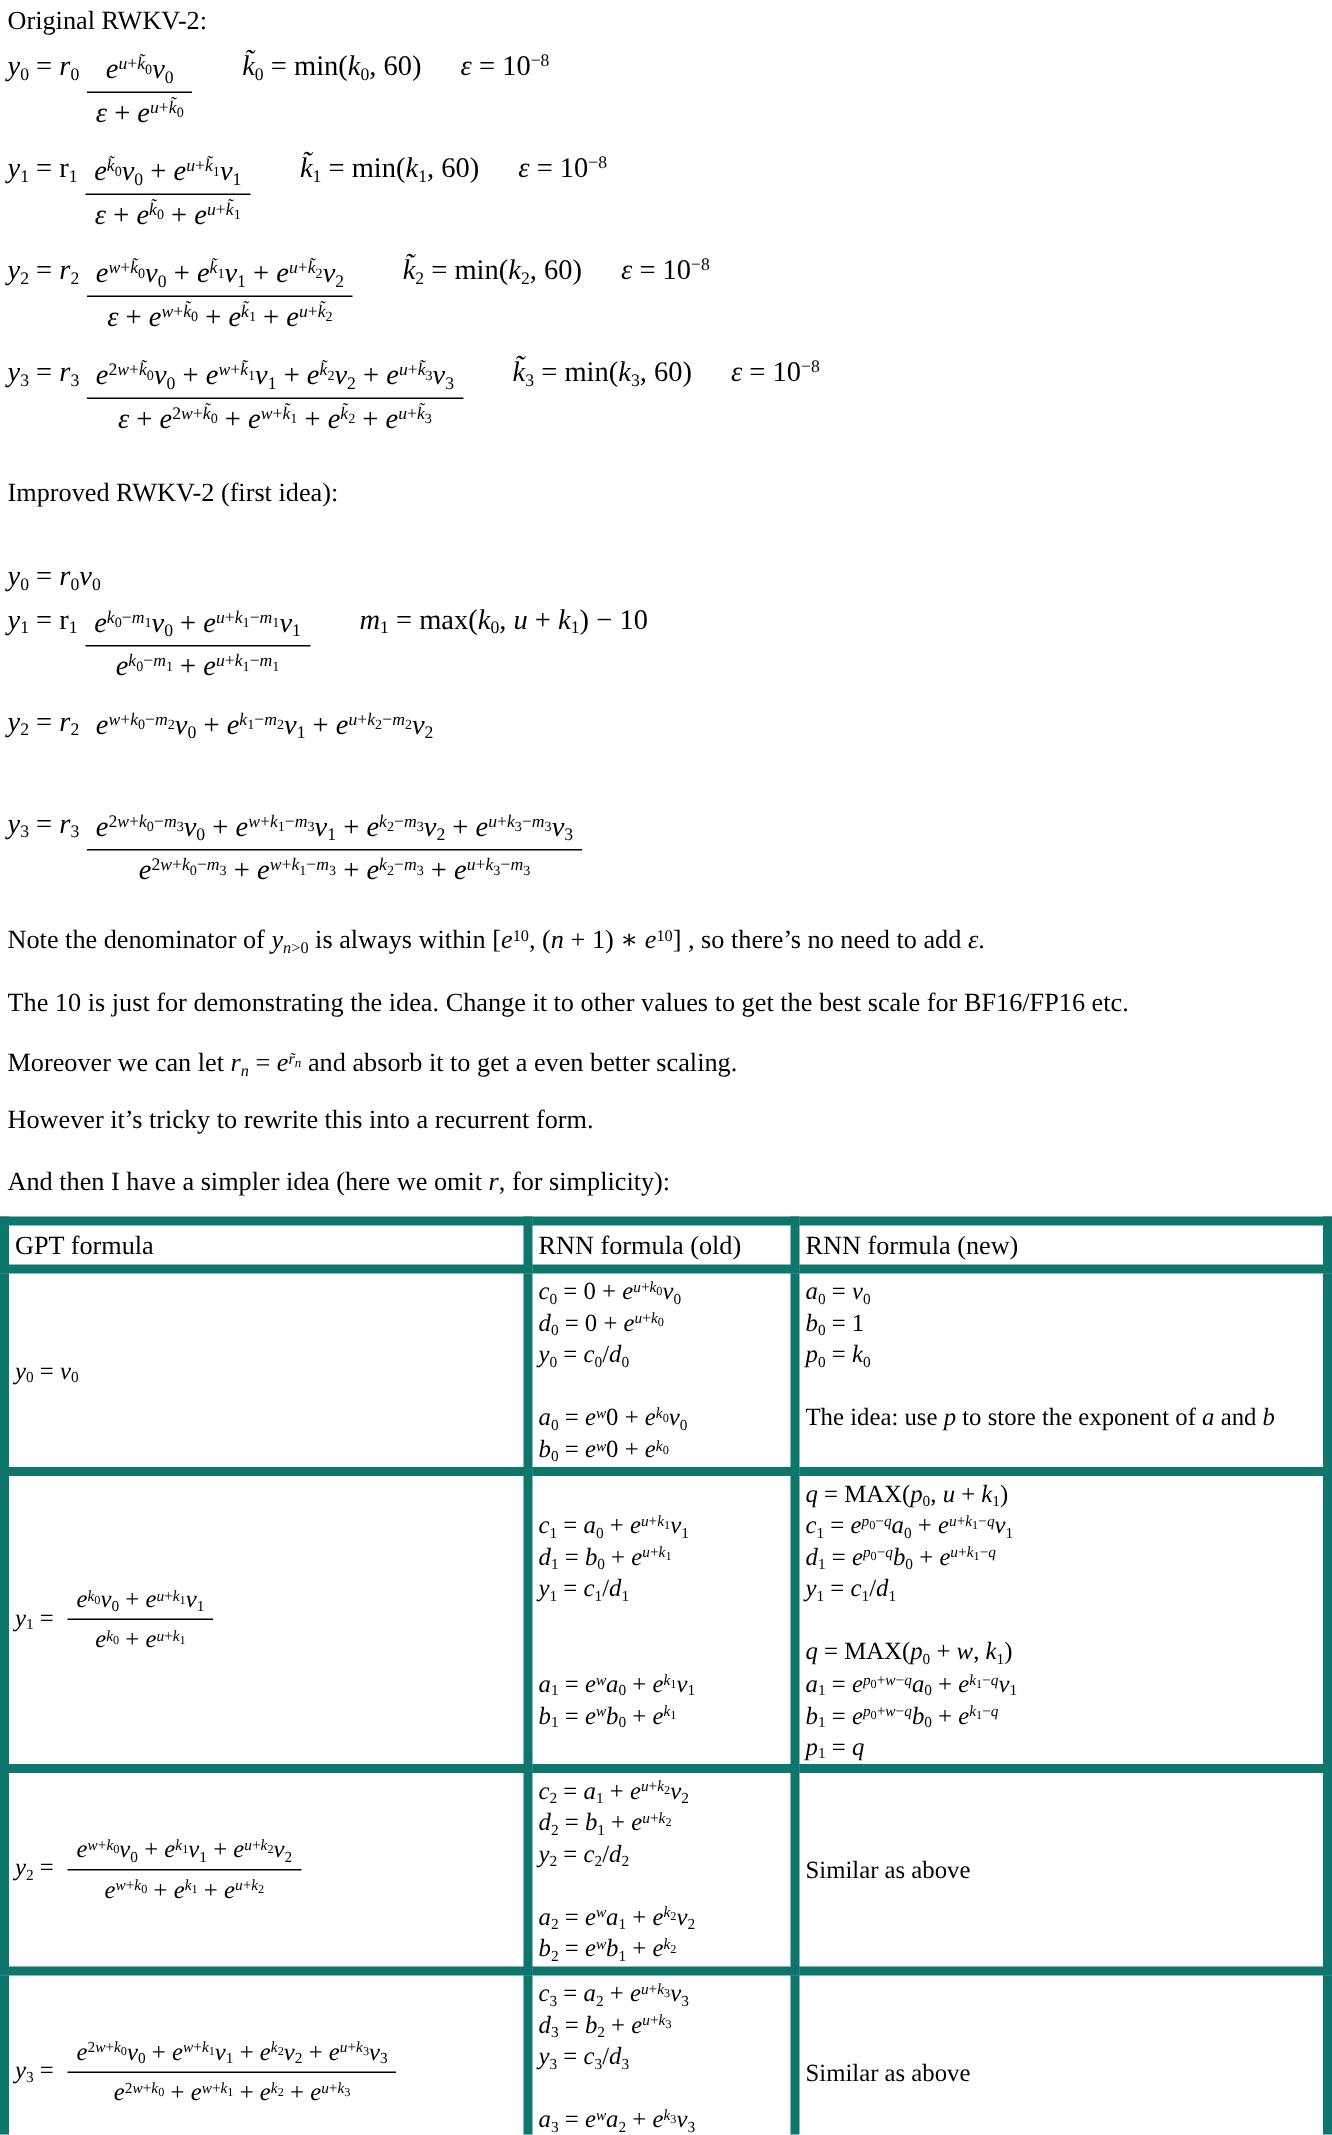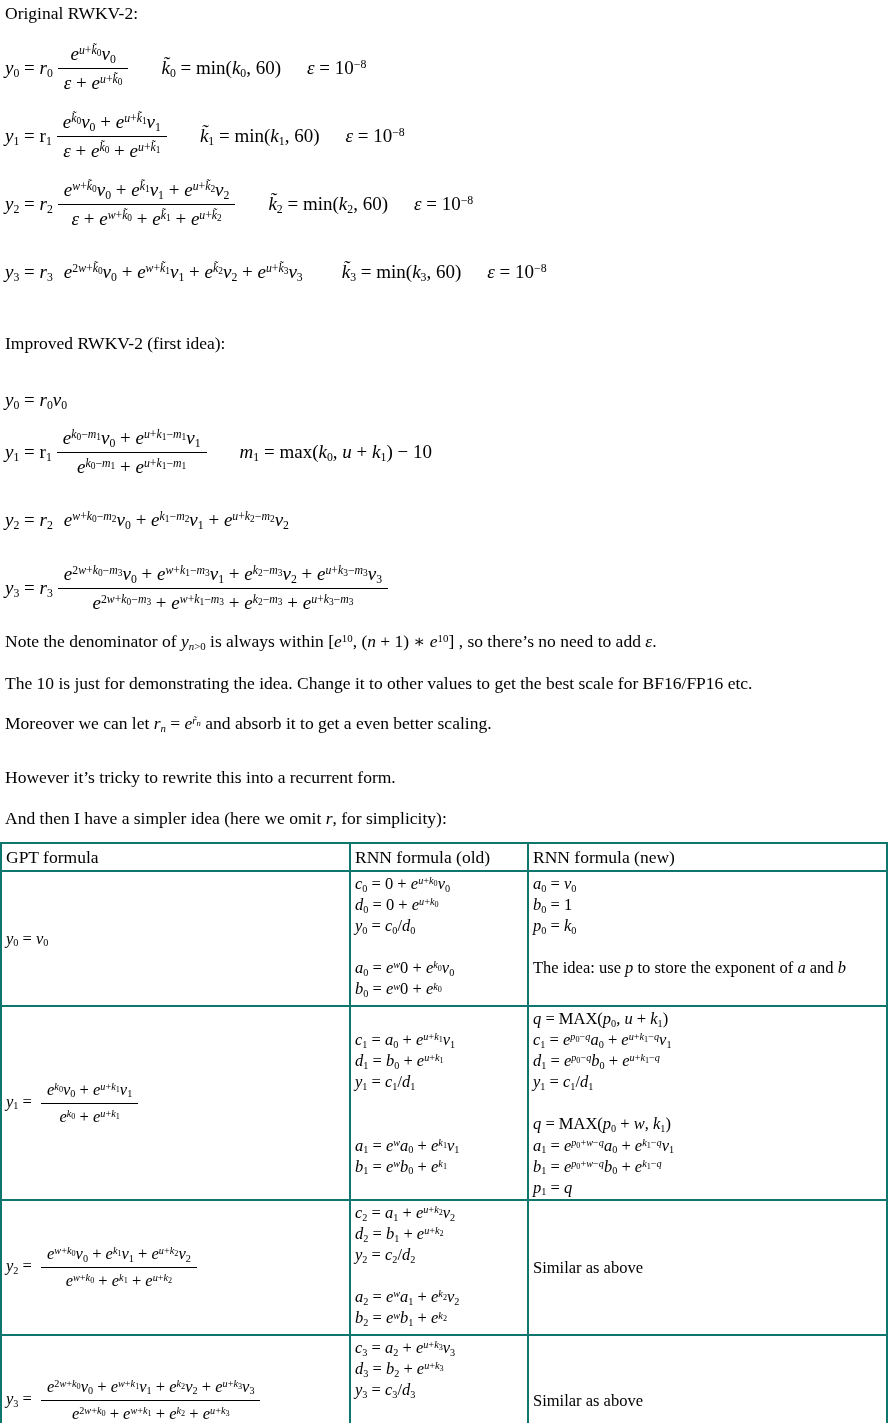--- a/index.html
+++ b/index.html
@@ -2,33 +2,33 @@
 <html><head>
 <meta charset="utf-8">
 <style>
   html,body{margin:0;padding:0;}
   body{
     width:888px;height:1423px;overflow:hidden;background:#fff;color:#000;
     font-family:"Liberation Serif","DejaVu Serif",serif;
   }
   .para{font-size:17.5px;line-height:22px;margin:0 0 0 5px;white-space:nowrap;}
   .eqsize{font-size:19px;line-height:24px;}
-  .eqrow{display:flex;align-items:center;height:68px;margin-left:5px;font-size:19px;white-space:nowrap;}
+  .eqrow{display:flex;height:68px;margin-left:5px;font-size:19px;white-space:nowrap;}
   .eqrow .side{margin-left:28px;}
   .eqrow .side2{margin-left:26px;}
   .frac{display:inline-block;text-align:center;vertical-align:middle;margin:0 5px;}
   .frac .num{display:block;padding:0 6px 1px;line-height:26px;white-space:nowrap;}
   .frac .den{display:block;border-top:1px solid #000;padding:1px 6px 0;line-height:26px;white-space:nowrap;}
   .m i{font-style:italic;}
   .m sup,.m sub{line-height:0;position:relative;vertical-align:baseline;}
   .m sup{font-size:62%;top:-0.48em;}
   .m sub{font-size:62%;top:0.26em;}
   .m sup sub,.m sub sub,.m sup sup,.m sub sup{font-size:80%;}
   table{border-collapse:collapse;width:888px;margin-top:13px;table-layout:fixed;}
-  th,td{border:2px solid #0f766e;padding:1px 4px;overflow:hidden;}
+  th,td{border:6px solid #0f766e;padding:1px 4px;overflow:hidden;}
   th{font-weight:normal;text-align:left;font-size:17.5px;height:24px;}
   td{vertical-align:top;font-size:16.5px;}
   td.gpt{vertical-align:middle;white-space:nowrap;}
   td.gpt .frac .num,td.gpt .frac .den{line-height:24px;}
   td.middle{vertical-align:middle;}
   .mline{line-height:21.1px;white-space:nowrap;}
 </style>
 </head>
 <body>
 
@@ -61,26 +61,27 @@
     <span class="den"><span class="m"><i>ε</i> + <i>e</i><sup><i>w</i>+<i>k̃</i><sub>0</sub></sup> + <i>e</i><sup><i>k̃</i><sub>1</sub></sup> + <i>e</i><sup><i>u</i>+<i>k̃</i><sub>2</sub></sup></span></span>
   </span>
   <span class="side"><span class="m"><i>k̃</i><sub>2</sub> = min(<i>k</i><sub>2</sub>, 60)</span></span>
   <span class="side2"><span class="m"><i>ε</i> = 10<sup>−8</sup></span></span>
 </div>
 
 <div class="eqrow">
   <span class="lhs"><span class="m"><i>y</i><sub>3</sub> = <i>r</i><sub>3</sub></span></span>
   <span class="frac">
     <span class="num"><span class="m"><i>e</i><sup>2<i>w</i>+<i>k̃</i><sub>0</sub></sup><i>v</i><sub>0</sub> + <i>e</i><sup><i>w</i>+<i>k̃</i><sub>1</sub></sup><i>v</i><sub>1</sub> + <i>e</i><sup><i>k̃</i><sub>2</sub></sup><i>v</i><sub>2</sub> + <i>e</i><sup><i>u</i>+<i>k̃</i><sub>3</sub></sup><i>v</i><sub>3</sub></span></span>
+    <span class="den"><span class="m"><i>ε</i> + <i>e</i><sup>2<i>w</i>+<i>k̃</i><sub>0</sub></sup> + <i>e</i><sup><i>w</i>+<i>k̃</i><sub>1</sub></sup> + <i>e</i><sup><i>k̃</i><sub>2</sub></sup> + <i>e</i><sup><i>u</i>+<i>k̃</i><sub>3</sub></sup></span></span>
   </span>
   <span class="side"><span class="m"><i>k̃</i><sub>3</sub> = min(<i>k</i><sub>3</sub>, 60)</span></span>
   <span class="side2"><span class="m"><i>ε</i> = 10<sup>−8</sup></span></span>
 </div>
 
-<p class="para" style="margin-top:26px">Improved RWKV-2 (first idea):</p>
+<p class="para" style="margin-top:11px">Improved RWKV-2 (first idea):</p>
 
 <p class="para eqsize" style="margin-top:34px"><span class="m"><i>y</i><sub>0</sub> = <i>r</i><sub>0</sub><i>v</i><sub>0</sub></span></p>
 
 <div class="eqrow" style="margin-top:6px">
   <span class="lhs"><span class="m"><i>y</i><sub>1</sub> = r<sub>1</sub></span></span>
   <span class="frac">
     <span class="num"><span class="m"><i>e</i><sup><i>k</i><sub>0</sub>−<i>m</i><sub>1</sub></sup><i>v</i><sub>0</sub> + <i>e</i><sup><i>u</i>+<i>k</i><sub>1</sub>−<i>m</i><sub>1</sub></sup><i>v</i><sub>1</sub></span></span>
     <span class="den"><span class="m"><i>e</i><sup><i>k</i><sub>0</sub>−<i>m</i><sub>1</sub></sup> + <i>e</i><sup><i>u</i>+<i>k</i><sub>1</sub>−<i>m</i><sub>1</sub></sup></span></span>
   </span>
   <span class="side"><span class="m"><i>m</i><sub>1</sub> = max(<i>k</i><sub>0</sub>, <i>u</i> + <i>k</i><sub>1</sub>) − 10</span></span>
@@ -97,21 +98,21 @@
   <span class="lhs"><span class="m"><i>y</i><sub>3</sub> = <i>r</i><sub>3</sub></span></span>
   <span class="frac">
     <span class="num"><span class="m"><i>e</i><sup>2<i>w</i>+<i>k</i><sub>0</sub>−<i>m</i><sub>3</sub></sup><i>v</i><sub>0</sub> + <i>e</i><sup><i>w</i>+<i>k</i><sub>1</sub>−<i>m</i><sub>3</sub></sup><i>v</i><sub>1</sub> + <i>e</i><sup><i>k</i><sub>2</sub>−<i>m</i><sub>3</sub></sup><i>v</i><sub>2</sub> + <i>e</i><sup><i>u</i>+<i>k</i><sub>3</sub>−<i>m</i><sub>3</sub></sup><i>v</i><sub>3</sub></span></span>
     <span class="den"><span class="m"><i>e</i><sup>2<i>w</i>+<i>k</i><sub>0</sub>−<i>m</i><sub>3</sub></sup> + <i>e</i><sup><i>w</i>+<i>k</i><sub>1</sub>−<i>m</i><sub>3</sub></sup> + <i>e</i><sup><i>k</i><sub>2</sub>−<i>m</i><sub>3</sub></sup> + <i>e</i><sup><i>u</i>+<i>k</i><sub>3</sub>−<i>m</i><sub>3</sub></sup></span></span>
   </span>
 </div>
 
 <p class="para" style="margin-top:8px">Note the denominator of <span class="m"><i>y</i><sub><i>n</i>&gt;0</sub></span> is always within <span class="m">[<i>e</i><sup>10</sup>, (<i>n</i> + 1) ∗ <i>e</i><sup>10</sup>]</span> , so there’s no need to add <span class="m"><i>ε</i></span>.</p>
 <p class="para" style="margin-top:20px">The 10 is just for demonstrating the idea. Change it to other values to get the best scale for BF16/FP16 etc.</p>
 <p class="para" style="margin-top:18px">Moreover we can let <span class="m"><i>r</i><sub><i>n</i></sub> = <i>e</i><sup><i>r̃</i><sub><i>n</i></sub></sup></span> and absorb it to get a even better scaling.</p>
-<p class="para" style="margin-top:32px">However it’s tricky to rewrite this into a recurrent form.</p>
+<p class="para" style="margin-top:16px">However it’s tricky to rewrite this into a recurrent form.</p>
 <p class="para" style="margin-top:19px">And then I have a simpler idea (here we omit <span class="m"><i>r</i></span>, for simplicity):</p>
 
 <table>
   <colgroup>
       <col style="width:349px">
       <col style="width:178px">
       <col>
     </colgroup>
   <thead>
     <tr>

